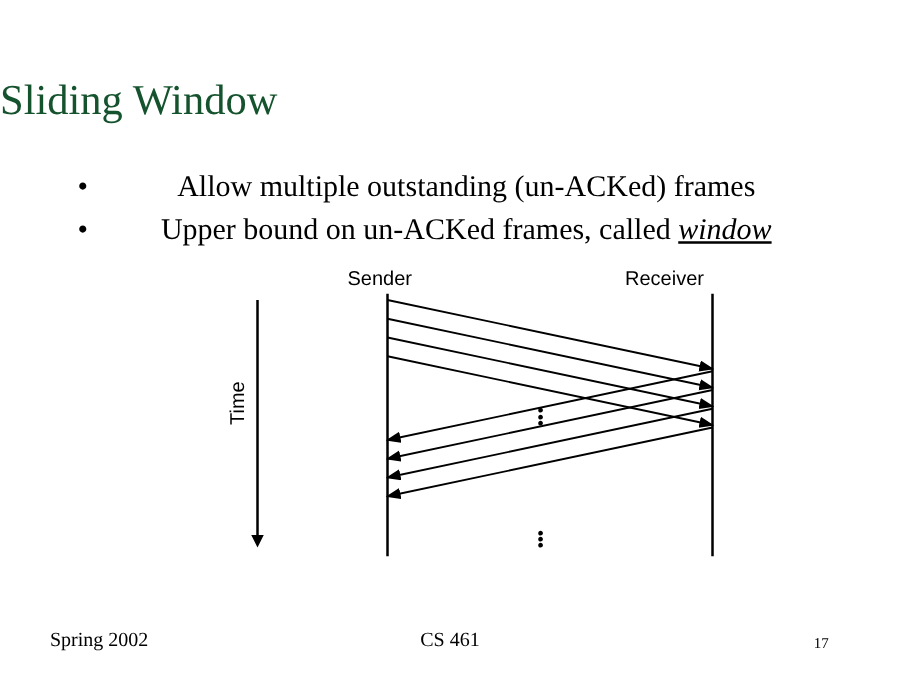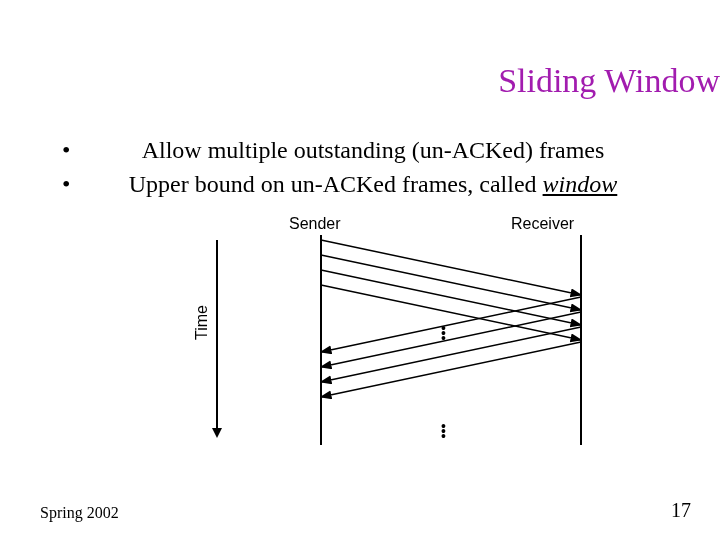--- a/index.html
+++ b/index.html
@@ -15,23 +15,23 @@
   .slide {
     position: relative;
     width: 720px;
     height: 540px;
   }
   .title {
     position: absolute;
     top: 62px;
     left: 0;
     width: 720px;
-    text-align: right;
+    text-align: left;
     font-size: 34px;
-    color: #a21caf;
+    color: #14532d;
   }
   .bullets {
     position: absolute;
     top: 135px;
     left: 62px;
     width: 600px;
     font-size: 24px;
     line-height: 1.25;
   }
   .bullets ul {
@@ -48,21 +48,21 @@
   .bullets li::before {
     content: "•";
     position: absolute;
     left: 0;
     top: 0;
   }
   .italic { font-style: italic; text-decoration: underline; }
 
   .diagram {
     position: absolute;
-    left: 171px;
+    left: 160px;
     top: 215px;
     width: 440px;
     height: 250px;
     text-align: right;
   }
   .diagram-label {
     position: absolute;
     font-family: Arial, Helvetica, sans-serif;
     font-size: 16px;
   }
@@ -125,23 +125,23 @@
   .footer-center {
     position: absolute;
     left: 0;
     width: 720px;
     text-align: center;
     bottom: 18px;
     font-size: 16px;
   }
   .footer-right {
     position: absolute;
-    right: 29px;
+    right: 57px;
     bottom: 18px;
-    font-size: 20px;
+    font-size: 12px;
   }
 </style>
 </head>
 <body>
 
 <div class="slide">
 
   <div class="title">Sliding Window</div>
 
   <div class="bullets">
@@ -189,14 +189,15 @@
         <span>•</span>
       </div>
     <div class="vdots dots2">
         <span>•</span>
         <span>•</span>
         <span>•</span>
       </div>
   </div>
 
   <div class="footer-left">Spring 2002</div>
+  <div class="footer-center">CS 461</div>
   <div class="footer-right">17</div>
 </div>
 
 </body></html>

